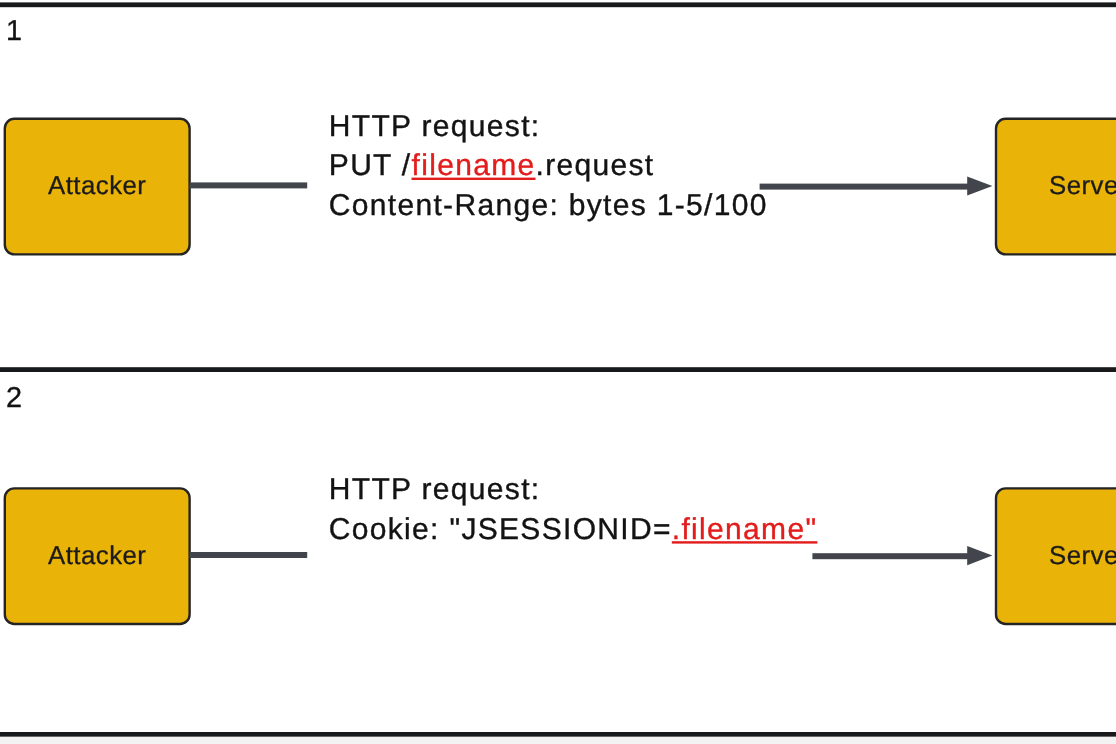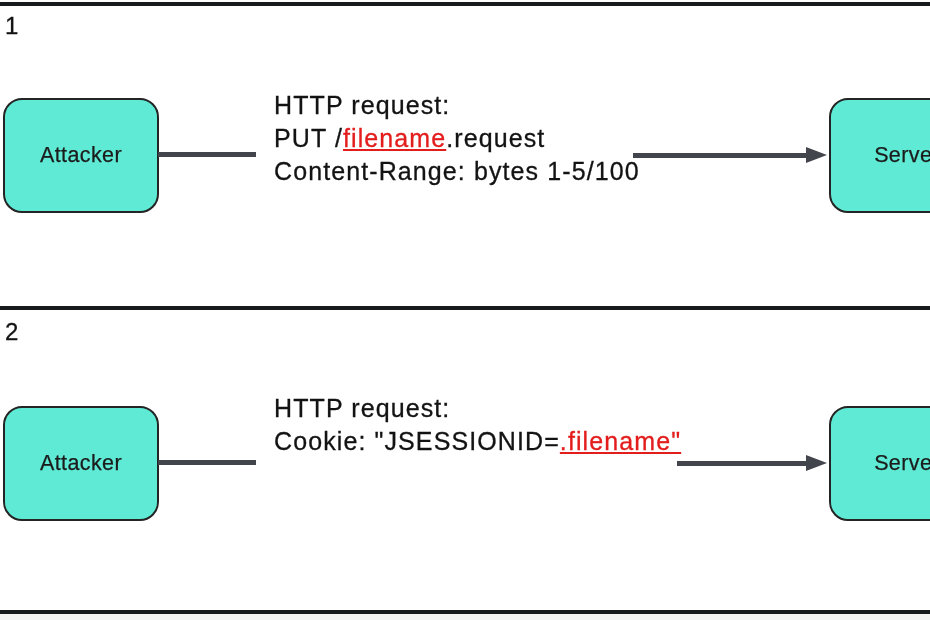--- a/index.html
+++ b/index.html
@@ -6,22 +6,22 @@
   .page { position:relative; width:930px; height:620px; background:#ffffff; overflow:hidden;
           font-family:"Liberation Sans", sans-serif; filter: blur(0.45px); }
   .rule { position:absolute; left:0; width:930px; height:3.5px; background:#17191b; }
   .rule.top { top:2px; }
   .rule.mid { top:306px; }
   .rule.bottom { top:610px; }
   .footer-strip { position:absolute; left:0; top:614px; width:930px; height:6px; background:#f3f3f3; }
   .step { position:absolute; left:5px; font-size:24px; color:#121212; -webkit-text-stroke:0.3px #121212; }
   .step.p1 { top:12px; }
   .step.p2 { top:318px; }
-  .box { position:absolute; width:152px; height:111px; border:2.5px solid #242424; border-radius:19px;
-         background:#5eead4; display:flex; align-items:center; justify-content:center;
+  .box { position:absolute; width:152px; height:111px; border:2.5px solid #242424; border-radius:9px;
+         background:#eab308; display:flex; align-items:center; justify-content:center;
          font-size:21.5px; color:#1b1b1b; letter-spacing:0.4px; -webkit-text-stroke:0.25px #1b1b1b; }
   .attacker.p1 { left:3px;   top:98px; }
   .server.p1   { left:829px; top:98px; }
   .attacker.p2 { left:3px;   top:406px; }
   .server.p2   { left:829px; top:406px; }
   .connector { position:absolute; height:5px; background:var(--stroke,#42464c); }
   .connector.p1 { left:158px; top:152px; width:98px; }
   .connector.p2 { left:158px; top:460px; width:98px; }
   .msg { position:absolute; left:274px; font-size:25px; line-height:33px; color:#131313;
          letter-spacing:1.1px; -webkit-text-stroke:0.3px currentColor; }

